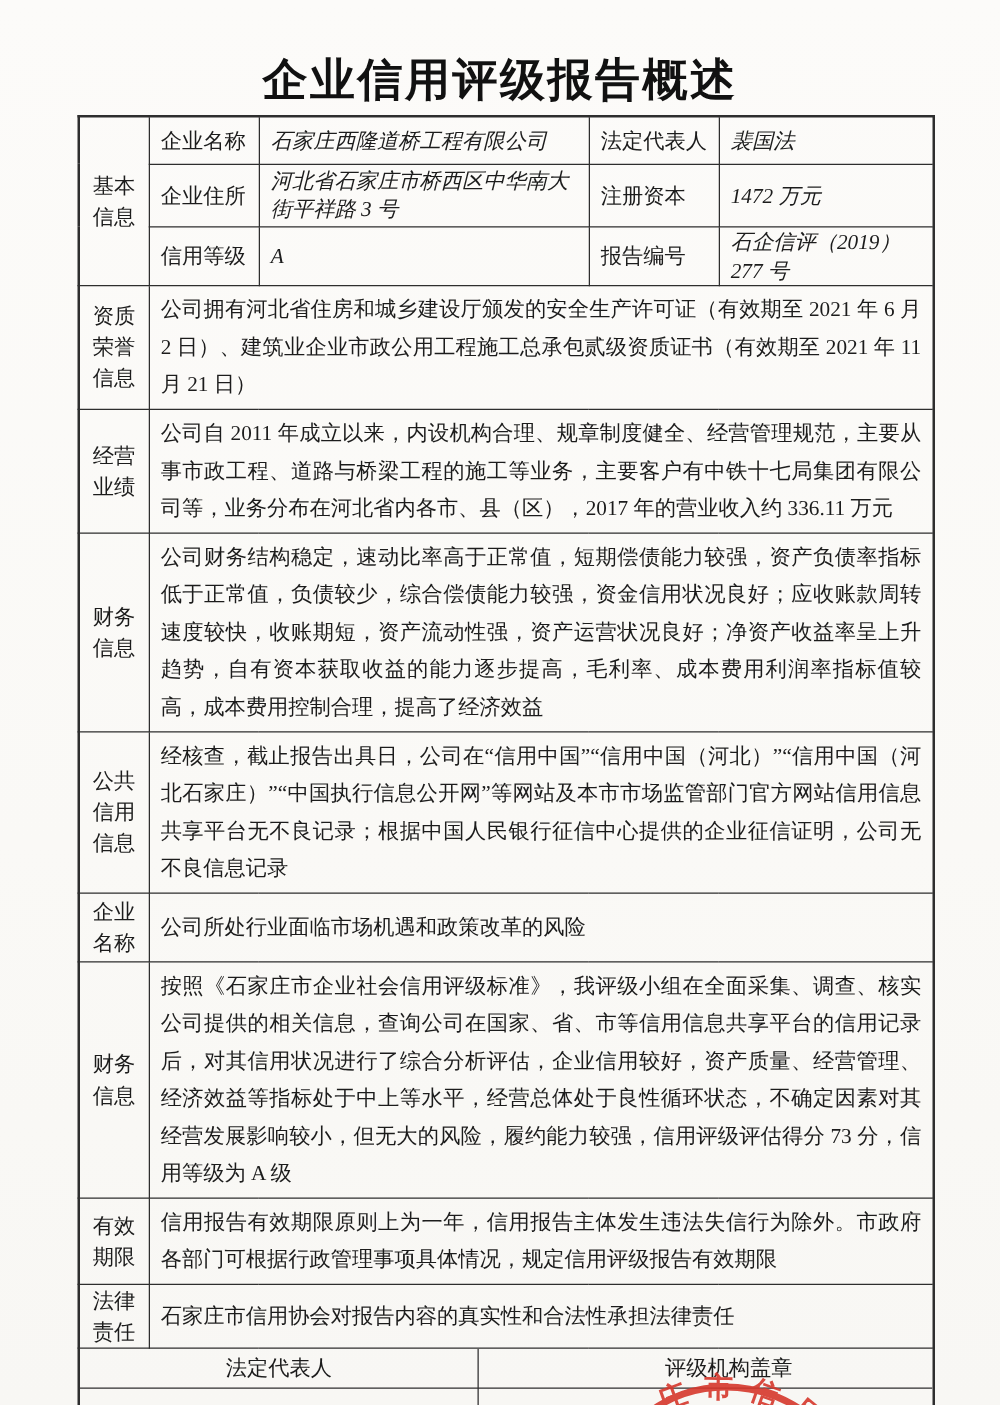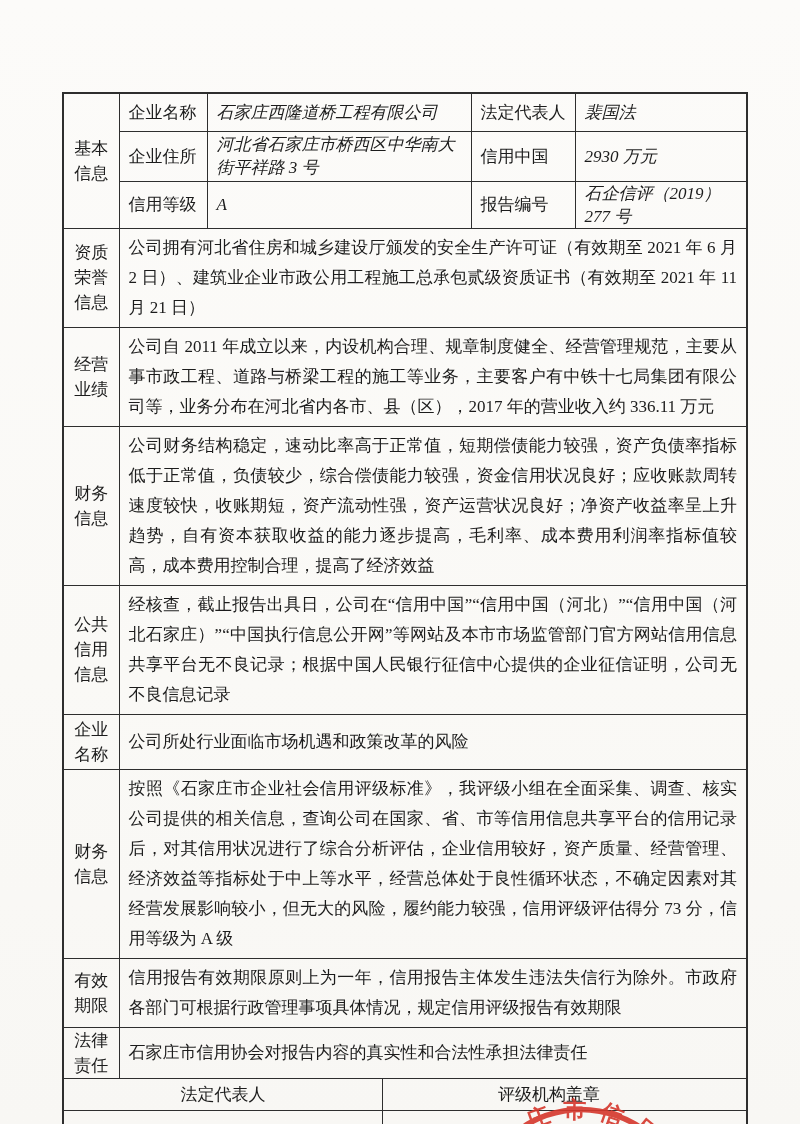--- a/index.html
+++ b/index.html
@@ -28,32 +28,33 @@
   td.rowlabel .vlabel { display:inline-block; width:42px; line-height:25px; text-align:center; }
   td.sublabel { padding:0 4px 0 9px;margin-top:41px; }
   td.val { padding:0 6px 0 9px; line-height:23px;font-style:italic; }
   td.para { padding:4px 9px; line-height:30px; text-align:justify;font-family:Liberation Serif, serif; }
   td.signoff-cell { padding:0; }
   .signoff { position:relative; width:100%; height:229px; }
   .signoff .vline { position:absolute; left:318px; top:0; height:100%; border-left:1.5px solid #2e2e2e; }
   .signoff .hline { position:absolute; left:0; top:31px; width:100%; border-top:1.5px solid #2e2e2e; }
   .signoff .hdr { position:absolute; top:0; height:31px; line-height:31px; text-align:center; font-size:17px; }
   .signoff .hdr.left { left:0; width:318px; }
-  .signoff .hdr.right { left:302px; width:366px; }
+  .signoff .hdr.right { left:336px; width:366px; }
   .leader-label { position:absolute; left:81px; top:84px; font-size:11px; letter-spacing:0.5px; }
   .sig-svg { position:absolute; left:118px; top:118px; }
   .printed-org { position:absolute; left:422px; top:72px; font-size:20px; letter-spacing:1px; color:#222; z-index:2; }
   .seal { position:absolute; left:406px; top:12px; z-index:3; opacity:0.9; }
   .seal text { font-family:"Liberation Serif","DejaVu Serif",serif; }
 </style>
 </head>
 <body>
 
 <div class="page">
 
+  <div class="doc-title">企业信用评级报告概述</div>
 
   <table class="report">
     <colgroup>
       <col style="width:56px">
         <col style="width:88px">
         <col style="width:264px">
       <col style="width:104px">
         <col style="width:172px">
     </colgroup>
 
@@ -61,22 +62,22 @@
         <tr style="height:38px">
       <td class="rowlabel" rowspan="3"><span class="vlabel">基本信息</span></td>
       <td class="sublabel">企业名称</td>
       <td class="val">石家庄西隆道桥工程有限公司</td>
       <td class="sublabel">法定代表人</td>
       <td class="val">裴国法</td>
     </tr>
     <tr style="height:50px">
       <td class="sublabel">企业住所</td>
       <td class="val">河北省石家庄市桥西区中华南大街平祥路 3 号</td>
-      <td class="sublabel">信用中国</td>
-      <td class="val">2930 万元</td>
+      <td class="sublabel">注册资本</td>
+      <td class="val">1472 万元</td>
     </tr>
     <tr style="height:30px">
       <td class="sublabel">信用等级</td>
       <td class="val">A</td>
       <td class="sublabel">报告编号</td>
       <td class="val">石企信评（2019）277 号</td>
     </tr>
 
     <tr style="height:73px">
       <td class="rowlabel"><span class="vlabel">资质荣誉信息</span></td>

